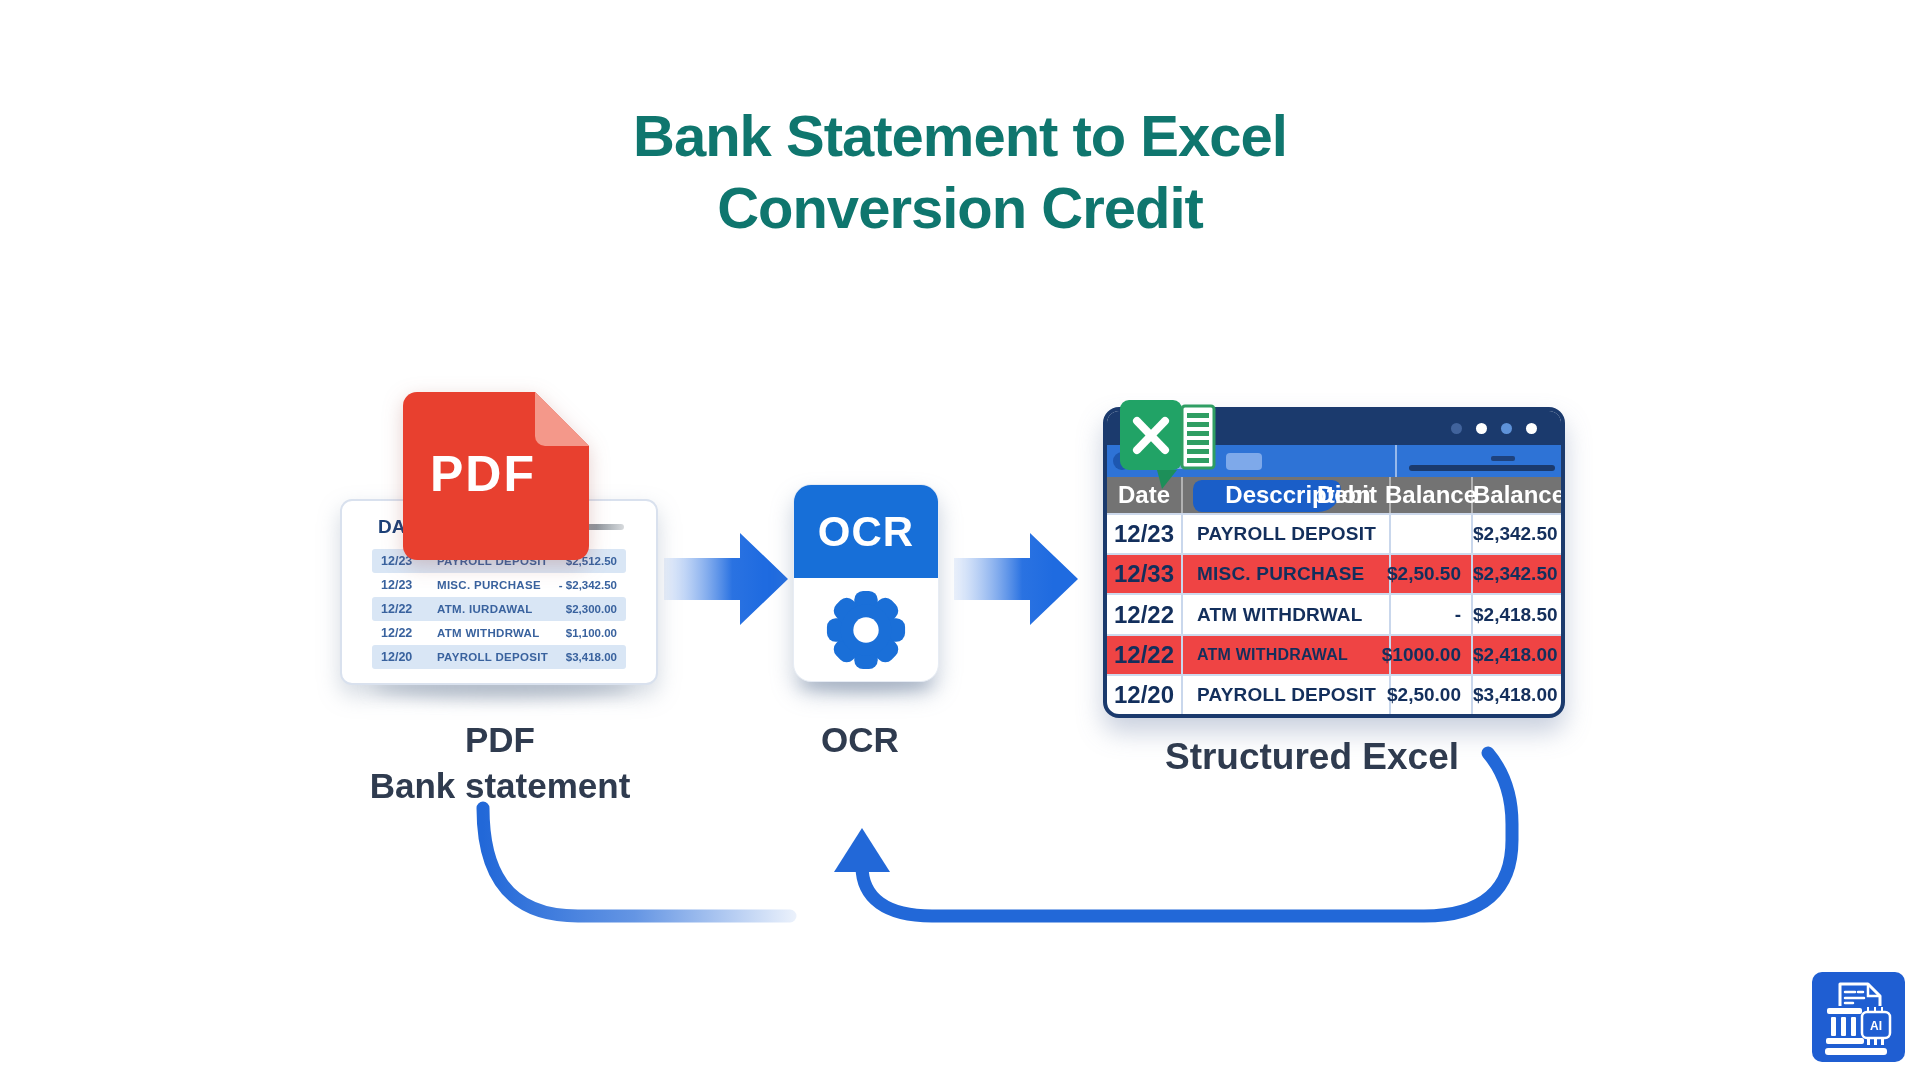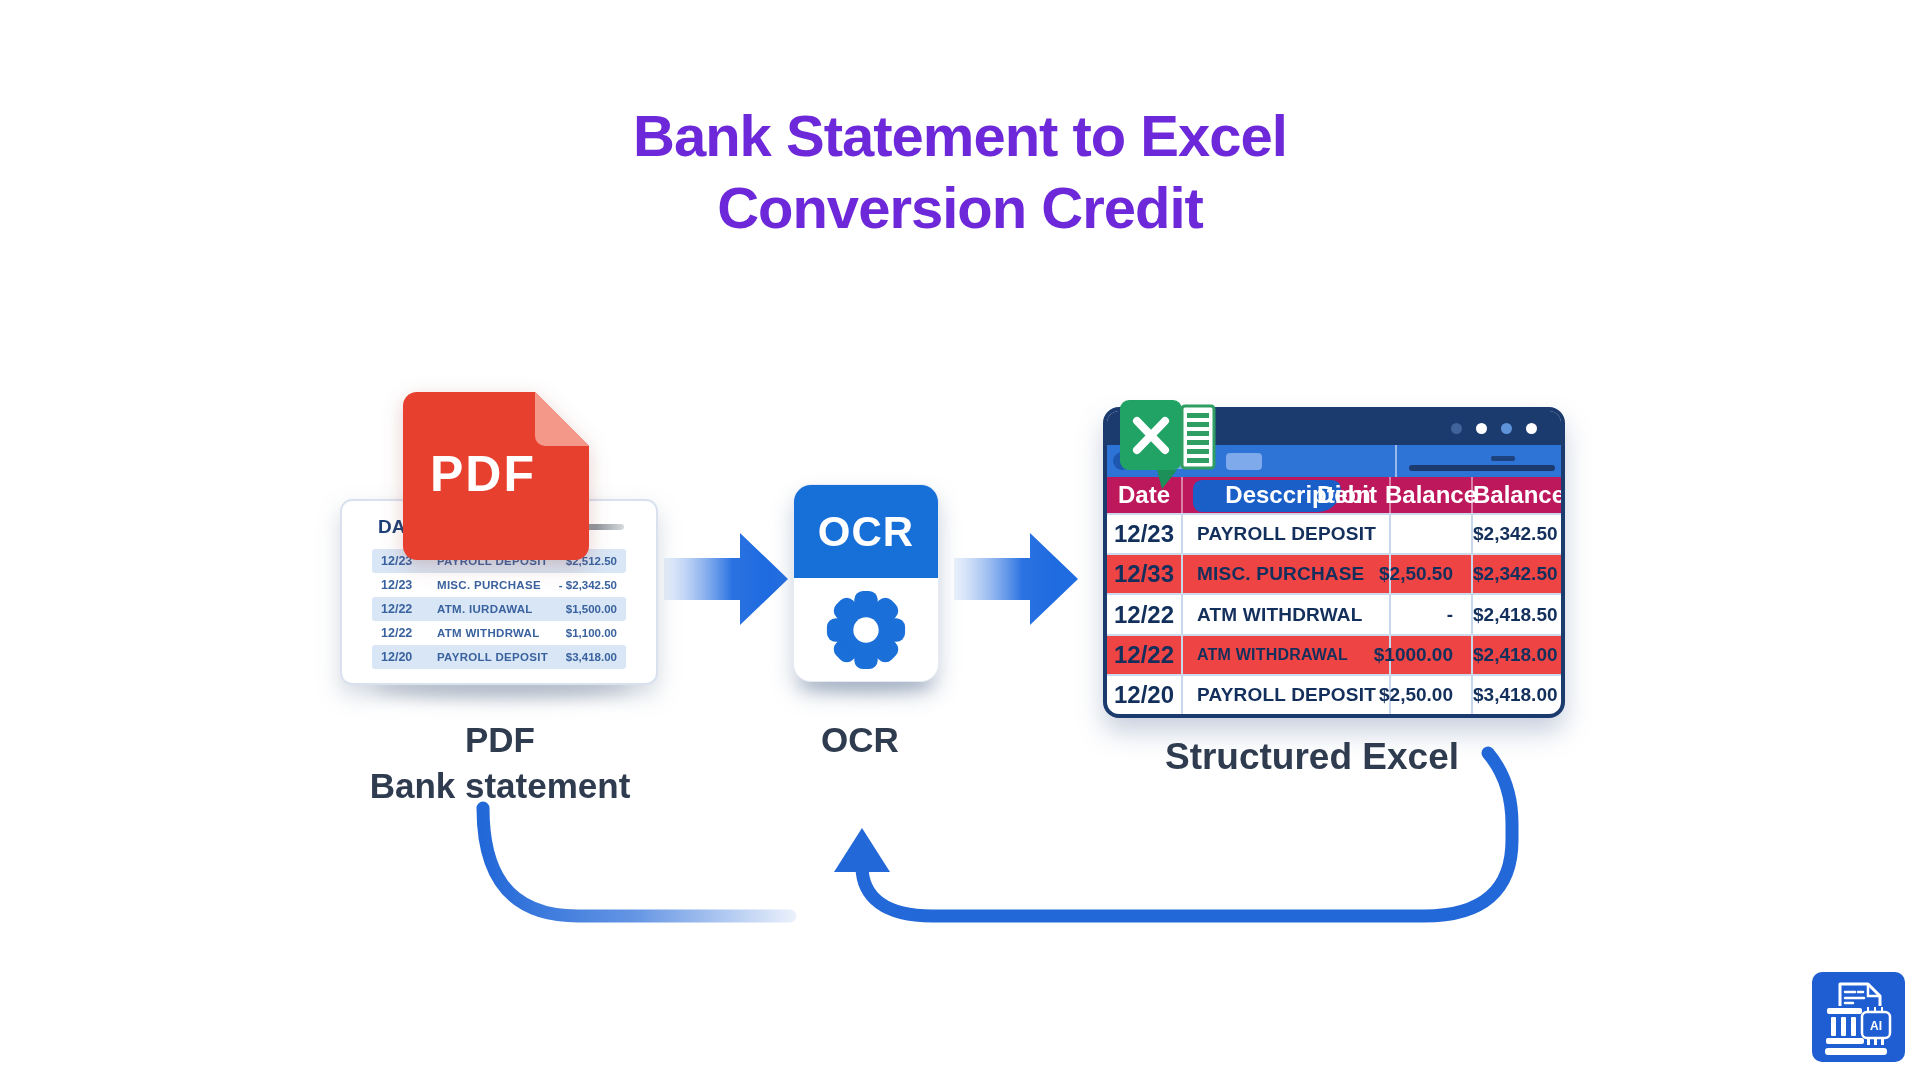--- a/index.html
+++ b/index.html
@@ -1,21 +1,21 @@
 <!DOCTYPE html>
 <html><head>
 <meta charset="utf-8">
 <style>
   html,body{margin:0;padding:0;background:#fff;}
   .canvas{position:relative;width:1920px;height:1080px;background:#ffffff;overflow:hidden;
           font-family:"Liberation Sans",sans-serif;}
 
   
   .title{position:absolute;left:0;right:0;top:100px;text-align:center;
-         font-size:58px;line-height:72px;font-weight:700;color:#6d28d9;letter-spacing:-1px;}
+         font-size:58px;line-height:72px;font-weight:700;color:#0f766e;letter-spacing:-1px;}
 
   
   .stmt-shadow{position:absolute;left:372px;top:676px;width:260px;height:22px;
                background:rgba(148,160,178,.55);border-radius:50%;filter:blur(8px);z-index:1;}
   .stmt-card{position:absolute;left:340px;top:499px;width:318px;height:186px;background:#fff;
              border:2px solid #d9e1ee;border-radius:12px;
              box-shadow:0 10px 22px rgba(130,145,170,.35);z-index:2;box-sizing:border-box;}
   .stmt-date{position:absolute;left:36px;top:15px;font-size:19px;font-weight:700;color:#1d4178;}
   .stmt-line{position:absolute;right:32px;top:23px;width:92px;height:6px;border-radius:3px;
              background:linear-gradient(90deg,#aeb6be,#8f979e 70%,#d7dadd);}
@@ -59,39 +59,39 @@
   .dot1{background:#41639c;} .dot2{background:#ffffff;} .dot3{background:#5e92d9;} .dot4{background:#ffffff;}
   .xl-toolbar{position:relative;height:32px;background:#2e73d6;}
   .tb-circle{position:absolute;left:6px;top:7px;width:18px;height:18px;border-radius:50%;background:#1d57b0;}
   .tb-btn1{position:absolute;left:30px;top:8px;width:52px;height:16px;background:#7ea9ea;border-radius:4px;}
   .tb-btn2{position:absolute;left:119px;top:8px;width:36px;height:17px;background:#7ea9ea;border-radius:4px;}
   .tb-div{position:absolute;left:288px;top:0;width:2px;height:32px;background:rgba(255,255,255,.5);}
   .tb-slider{position:absolute;left:302px;top:20px;width:146px;height:6px;background:#1b3a6d;border-radius:3px;}
   .tb-dash{position:absolute;left:384px;top:11px;width:24px;height:5px;background:#1b3a6d;border-radius:2px;opacity:.85;}
 
   .xl-header{position:relative;display:grid;grid-template-columns:76px 208px 82px 1fr;height:36px;
-             background:#be185d;color:#fff;font-weight:700;}
+             background:#737373;color:#fff;font-weight:700;}
   .xl-header .cell{display:flex;align-items:center;justify-content:center;font-size:24px;
                    border-right:2px solid rgba(255,255,255,.45);position:relative;}
   .xl-header .cell:last-child{border-right:none;}
   .desc-cell{justify-content:center;}
   .desc-pill{position:absolute;left:10px;top:3px;width:148px;height:32px;background:#1a5ec8;
              border-radius:10px 10px 26px 10px;}
   .desc-label{position:relative;margin-left:24px;z-index:1;}
   .debit-label{position:absolute;right:12px;z-index:1;}
 
   .xl-body{display:flex;flex-direction:column;height:201px;}
   .xl-row{flex:1;display:grid;grid-template-columns:76px 208px 82px 1fr;border-top:2px solid #cdd9ec;}
   .xl-row.hl{background:#ef4444;}
   .xl-cell{display:flex;align-items:center;border-right:2px solid #c9d7ec;color:#132f5c;font-weight:700;}
   .xl-cell:last-child{border-right:none;}
   .c-date{justify-content:center;font-size:24px;}
   .c-desc{padding-left:14px;font-size:19px;letter-spacing:.2px;}
   .xl-row.big .c-desc{font-size:16px;}
-  .c-credit{justify-content:flex-end;padding-right:18px;font-size:19px;}
+  .c-credit{justify-content:flex-end;padding-right:10px;font-size:19px;}
   .c-bal{justify-content:flex-end;padding-right:12px;font-size:19px;}
 
   .xl-logo{position:absolute;left:1117px;top:396px;z-index:4;}
 
   
   .caption{position:absolute;text-align:center;color:#2f3b4f;font-weight:700;z-index:2;}
   .cap-pdf{left:340px;width:320px;top:717px;font-size:35px;line-height:46px;}
   .cap-ocr{left:738px;width:244px;top:717px;font-size:35px;line-height:46px;}
   .cap-xl{left:1142px;width:340px;top:736px;font-size:37px;}
 
@@ -136,21 +136,21 @@
         <span class="sa">$2,512.50</span>
       </div>
       <div class="stmt-row">
         <span class="sd">12/23</span>
         <span class="sds">MISC. PURCHASE</span>
         <span class="sa">- $2,342.50</span>
       </div>
       <div class="stmt-row hl">
         <span class="sd">12/22</span>
         <span class="sds">ATM. IURDAWAL</span>
-        <span class="sa">$1,500.00</span>
+        <span class="sa">$2,300.00</span>
       </div>
       <div class="stmt-row">
         <span class="sd">12/22</span>
         <span class="sds">ATM WITHDRWAL</span>
         <span class="sa">$1,100.00</span>
       </div>
       <div class="stmt-row hl">
         <span class="sd">12/20</span>
         <span class="sds">PAYROLL DEPOSIT</span>
         <span class="sa">$3,418.00</span>

